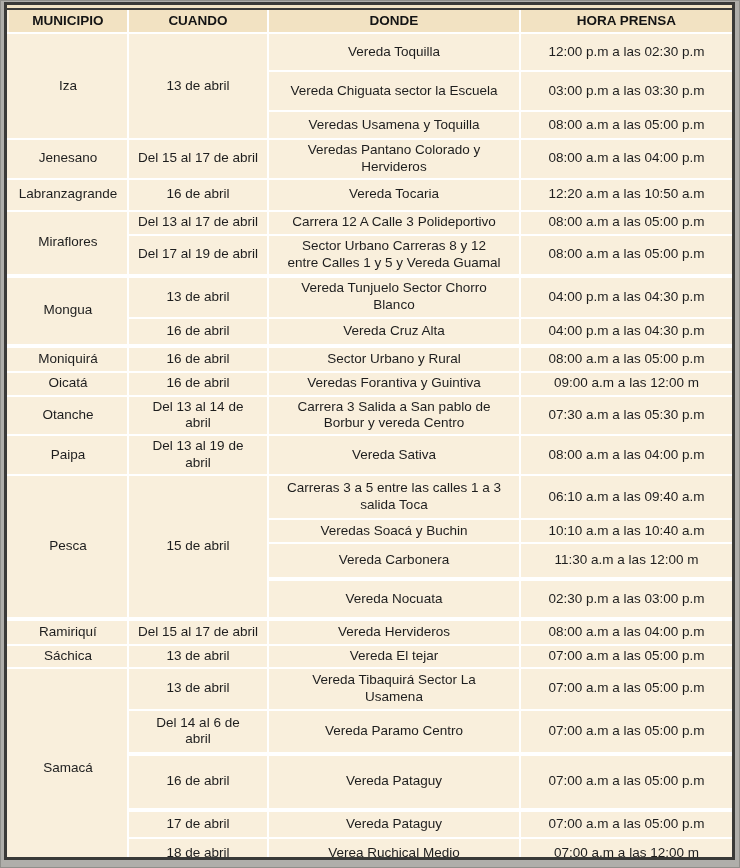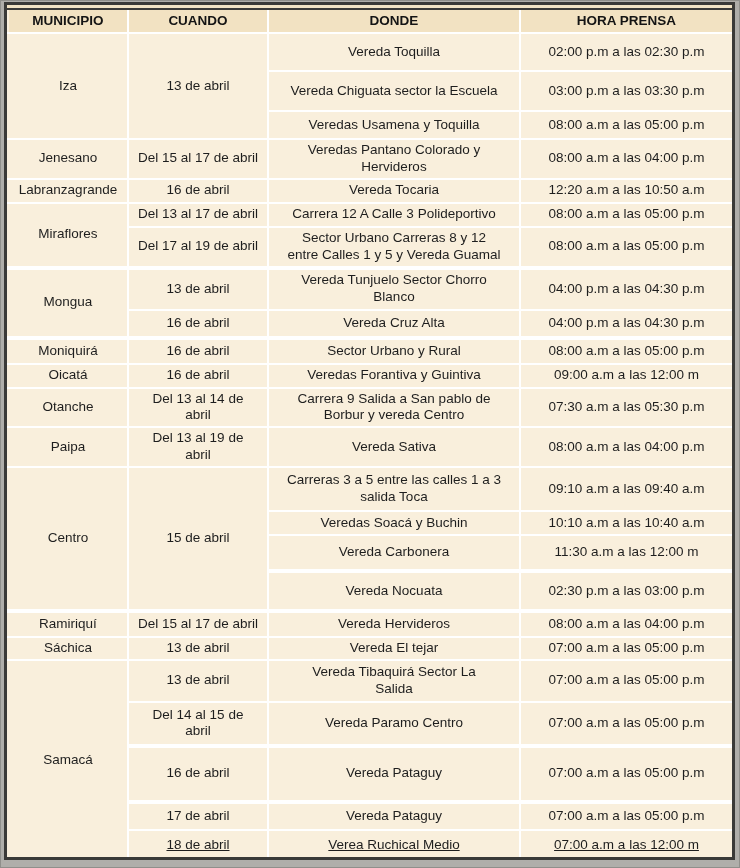--- a/index.html
+++ b/index.html
@@ -76,40 +76,40 @@
           <th>DONDE</th>
           <th>HORA PRENSA</th>
         </tr>
       </thead>
       <tbody>
 
         <tr style="height:38px">
           <td class="mun" rowspan="3">Iza</td>
           <td rowspan="3">13 de abril</td>
           <td>Vereda Toquilla</td>
-          <td class="hor">02:00 p.m a las 02:30 p.m</td>
+          <td class="hor">12:00 p.m a las 02:30 p.m</td>
         </tr>
         <tr style="height:40px">
           <td>Vereda Chiguata sector la Escuela</td>
           <td class="hor">03:00 p.m a las 03:30 p.m</td>
         </tr>
         <tr style="height:28px">
           <td>Veredas Usamena y Toquilla</td>
           <td class="hor">08:00 a.m a las 05:00 p.m</td>
         </tr>
 
         <tr style="height:36px">
           <td class="mun">Jenesano</td>
           <td>Del 15 al 17 de abril</td>
           <td>Veredas Pantano Colorado y
 Hervideros</td>
           <td class="hor">08:00 a.m a las 04:00 p.m</td>
         </tr>
 
-        <tr style="height:24px">
+        <tr style="height:32px">
           <td class="mun">Labranzagrande</td>
           <td>16 de abril</td>
           <td>Vereda Tocaria</td>
           <td class="hor">12:20 a.m a las 10:50 a.m</td>
         </tr>
 
         <tr style="height:24px">
           <td class="mun" rowspan="2">Miraflores</td>
           <td>Del 13 al 17 de abril</td>
           <td>Carrera 12 A Calle 3 Polideportivo</td>
@@ -146,39 +146,39 @@
           <td class="mun">Oicatá</td>
           <td>16 de abril</td>
           <td>Veredas Forantiva y Guintiva</td>
           <td class="hor">09:00 a.m a las 12:00 m</td>
         </tr>
 
         <tr style="height:28px">
           <td class="mun">Otanche</td>
           <td>Del 13 al 14 de
 abril</td>
-          <td>Carrera 9 Salida a San pablo de
+          <td>Carrera 3 Salida a San pablo de
 Borbur y vereda Centro</td>
           <td class="hor">07:30 a.m a las 05:30 p.m</td>
         </tr>
 
         <tr style="height:36px">
           <td class="mun">Paipa</td>
           <td>Del 13 al 19 de
 abril</td>
           <td>Vereda Sativa</td>
           <td class="hor">08:00 a.m a las 04:00 p.m</td>
         </tr>
 
         <tr style="height:44px">
-          <td class="mun" rowspan="4">Centro</td>
+          <td class="mun" rowspan="4">Pesca</td>
           <td rowspan="4">15 de abril</td>
           <td>Carreras 3 a 5 entre las calles 1 a 3
 salida Toca</td>
-          <td class="hor">09:10 a.m a las 09:40 a.m</td>
+          <td class="hor">06:10 a.m a las 09:40 a.m</td>
         </tr>
         <tr style="height:24px">
           <td>Veredas Soacá y Buchin</td>
           <td class="hor">10:10 a.m a las 10:40 a.m</td>
         </tr>
         <tr style="height:36px">
           <td>Vereda Carbonera</td>
           <td class="hor">11:30 a.m a las 12:00 m</td>
         </tr>
         <tr style="height:40px" class="thick">
@@ -197,25 +197,25 @@
           <td class="mun">Sáchica</td>
           <td>13 de abril</td>
           <td>Vereda El tejar</td>
           <td class="hor">07:00 a.m a las 05:00 p.m</td>
         </tr>
 
         <tr style="height:42px">
           <td class="mun" rowspan="5">Samacá</td>
           <td>13 de abril</td>
           <td>Vereda Tibaquirá Sector La
-Salida</td>
+Usamena</td>
           <td class="hor">07:00 a.m a las 05:00 p.m</td>
         </tr>
         <tr style="height:44px">
-          <td>Del 14 al 15 de
+          <td>Del 14 al 6 de
 abril</td>
           <td>Vereda Paramo Centro</td>
           <td class="hor">07:00 a.m a las 05:00 p.m</td>
         </tr>
         <tr style="height:56px" class="thick">
           <td>16 de abril</td>
           <td>Vereda Pataguy</td>
           <td class="hor">07:00 a.m a las 05:00 p.m</td>
         </tr>
         <tr style="height:28px" class="thick">

